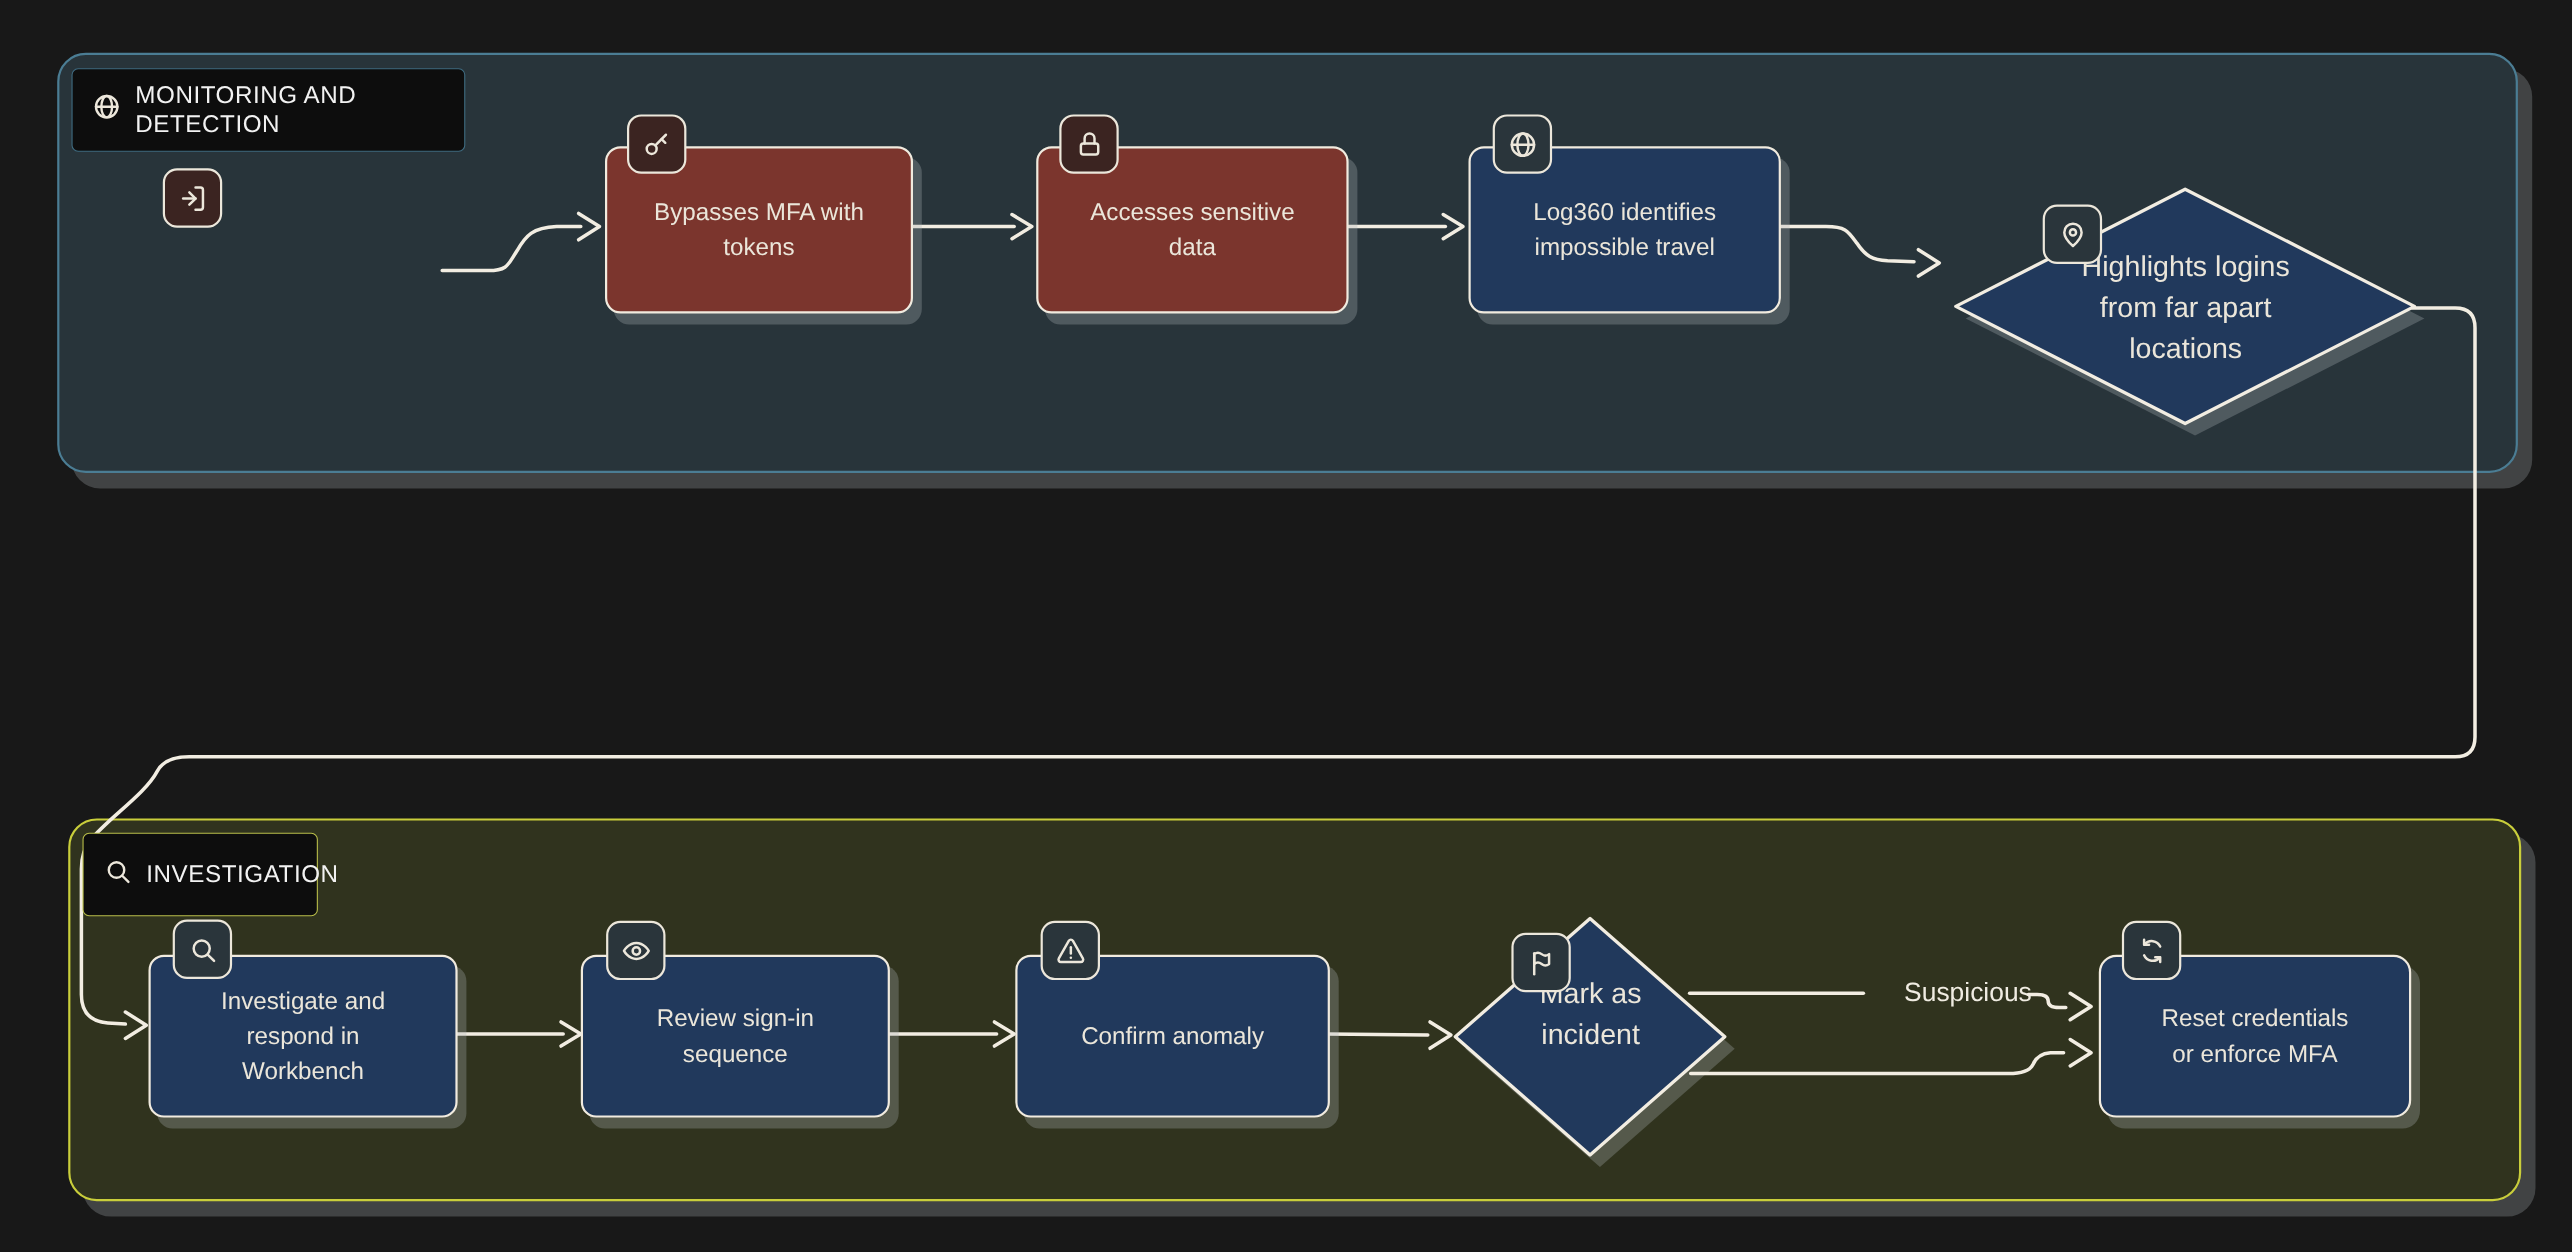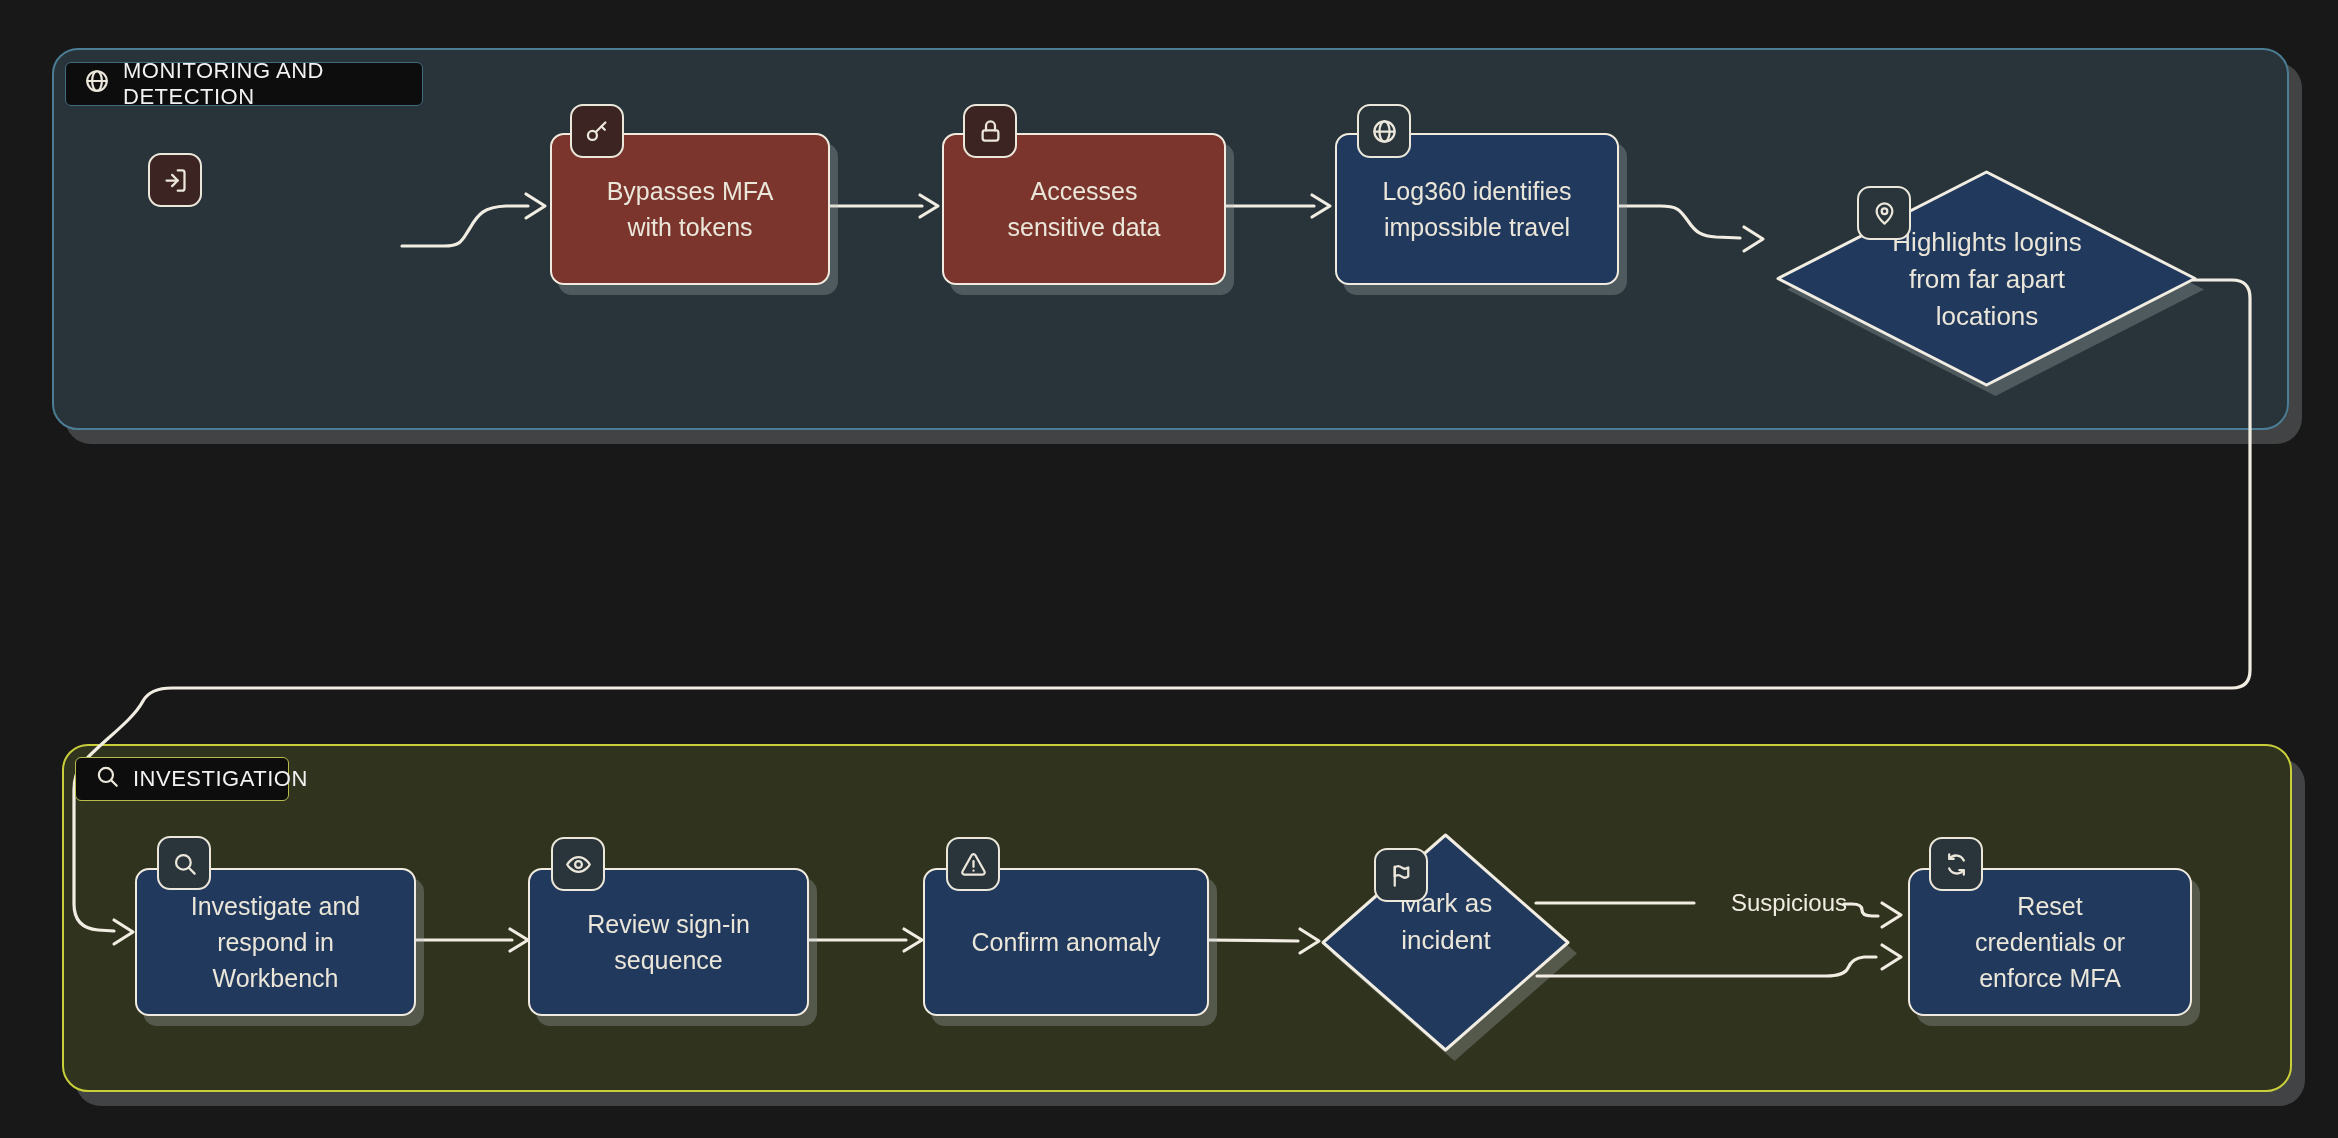--- a/index.html
+++ b/index.html
@@ -9,35 +9,35 @@
   }
   
   .section{position:absolute;border-radius:26px;border:2px solid;z-index:0;
     box-shadow:13px 14px 0 rgba(173,178,182,0.28);}
   #section-monitoring{left:52px;top:48px;width:2233px;height:378px;
     background:#28343a;border-color:#4b7d94;}
   #section-investigation{left:62px;top:744px;width:2226px;height:344px;
     background:#30331e;border-color:#c9ce3b;}
   .chip{position:absolute;display:flex;align-items:center;gap:13px;
     background:#0d0d0d;border:1.5px solid;border-radius:6px;
-    padding:0 18px;height:42px;z-index:2;color:#f2f2f2;
+    padding:16px 18px;height:42px;z-index:2;color:#f2f2f2;
     font-size:22px;font-weight:500;letter-spacing:0.5px;}
   #chip-monitoring{left:65px;top:62px;width:320px;border-color:#3f6b80;}
   #chip-investigation{left:75px;top:757px;width:176px;border-color:#b8bd49;}
   .chip svg{flex:0 0 auto;}
   
   #edges{position:absolute;left:0;top:0;z-index:1;pointer-events:none;}
   #edges path,#edges polygon{pointer-events:auto;}
   .edge{fill:none;stroke:#f2ede2;stroke-width:3.2;stroke-linecap:round;stroke-linejoin:round;}
   .diamond{fill:#21395c;stroke:#f2ede2;stroke-width:3;stroke-linejoin:round;}
   .diamond-shadow{fill:rgba(173,178,182,0.30);stroke:none;}
   
   .node{position:absolute;z-index:2;border:2.5px solid #f1ebdf;border-radius:14px;
     display:flex;align-items:center;justify-content:center;text-align:center;
-    color:#ebe6da;font-size:25px;line-height:1.45;
+    color:#ebe6da;font-size:22px;line-height:1.45;
     box-shadow:8px 10px 0 rgba(173,178,182,0.30);}
   .node.red{background:#7b352d;}
   .node.blue{background:#21395c;}
   .node.stadium{border-radius:94px;}
   .node .lbl{display:block;margin:0 auto;}
   #node-attacker{left:122px;top:183px;width:280px;height:187px;}
   #node-attacker .lbl{max-width:212px;}
   #node-bypass{left:550px;top:133px;width:276px;height:148px;}
   #node-bypass .lbl{max-width:200px;}
   #node-access{left:942px;top:133px;width:280px;height:148px;}

